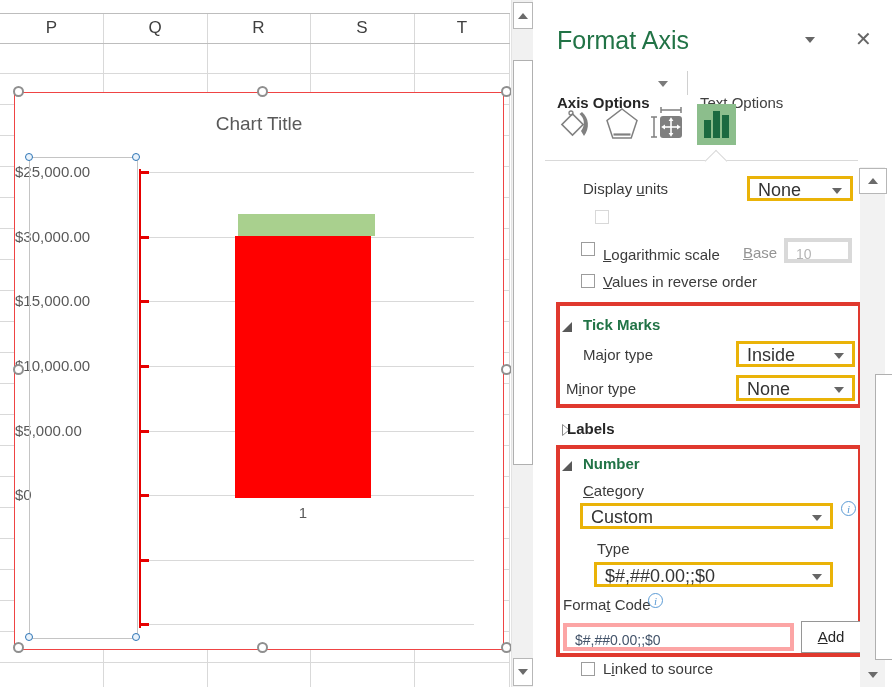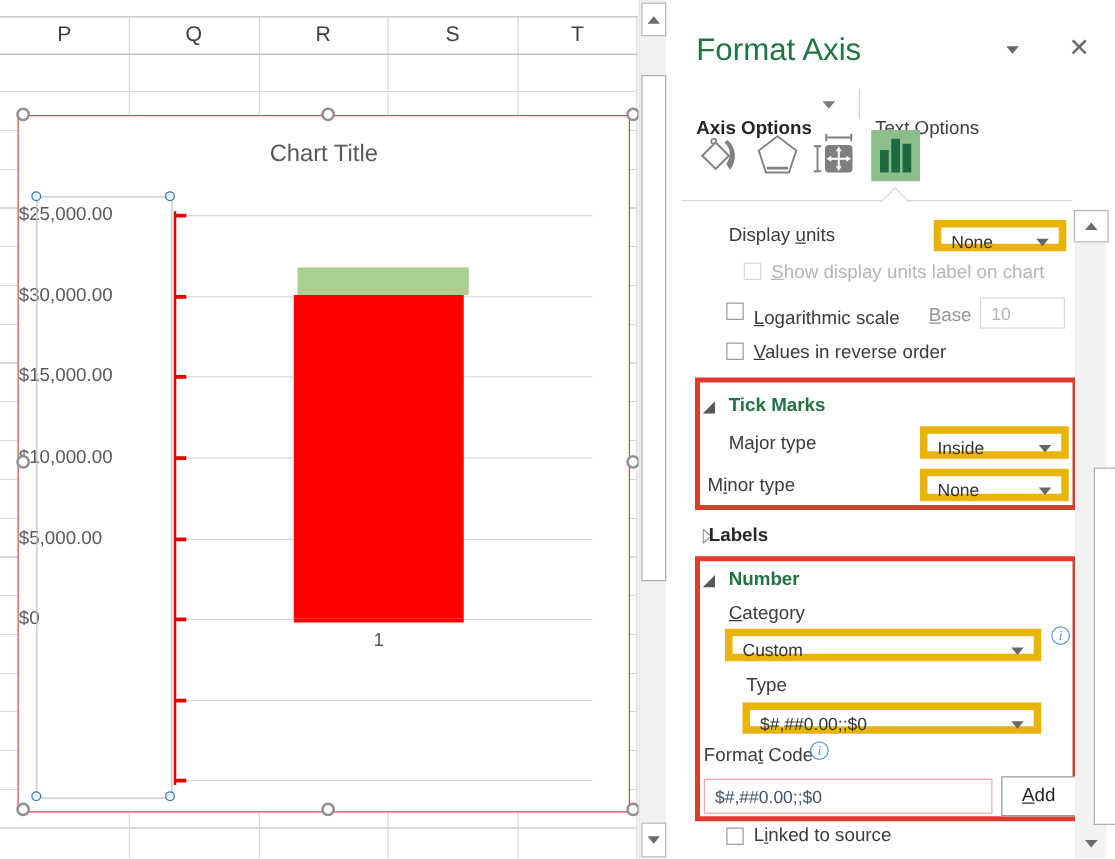--- a/index.html
+++ b/index.html
@@ -32,29 +32,29 @@
   .pane-title{left:557px;top:26px;font-size:25px;color:#217346;}
   .caret{width:0;height:0;border-left:5px solid transparent;border-right:5px solid transparent;border-top:6px solid #666;}
   .xclose{font-size:20px;color:#666;line-height:20px;}
   .tab{font-size:15px;margin-top:20px;}
   .icon-row svg{display:block;}
   .sep{height:1px;background:#d9d9d9;}
   .notch{width:15px;height:15px;background:#fff;border-top:1px solid #d9d9d9;border-left:1px solid #d9d9d9;transform:rotate(45deg);}
   .lbl{font-size:15px;color:#3b3b3b;white-space:nowrap;}
   .lbl.dis{color:#b5b5b5;}
   .u{text-decoration:underline;}
-  .dd{height:25px;border:6px solid #eab308;background:#fff;box-sizing:border-box;font-size:14px;color:#333;
+  .dd{height:25px;border:3px solid #eab308;background:#fff;box-sizing:border-box;font-size:18px;color:#333;
       line-height:23px;padding-left:8px;white-space:nowrap;}
   .dd .ddcaret{position:absolute;right:8px;top:9px;}
   .cb{width:14px;height:14px;border:1px solid #9c9c9c;background:#fff;box-sizing:border-box;}
   .cb.dis{border-color:#d8d8d8;}
   .redbox{border:4px solid #e0392e;box-sizing:border-box;}
   .sect{font-size:15px;font-weight:bold;color:#217346;white-space:nowrap;}
   .sect.dark{color:#262626;}
-  .input{border:1px solid #fca5a5;background:#fff;box-sizing:border-box;font-size:14px;line-height:24px;padding-left:8px;}
+  .input{border:4px solid #fca5a5;background:#fff;box-sizing:border-box;font-size:14px;line-height:24px;padding-left:8px;}
   .info{width:15px;height:15px;border-radius:50%;border:1px solid #5b9bd5;color:#5b9bd5;
         font-family:"Liberation Serif",serif;font-style:italic;font-size:11px;line-height:14px;text-align:center;box-sizing:border-box;}
   .addbtn{border:1px solid #969696;background:#fff;font-size:15px;color:#262626;text-align:center;line-height:30px;box-sizing:border-box;}
 </style>
 </head>
 <body>
 
 <div id="app">
 
   <div class="abs rowlines"></div>
@@ -179,21 +179,20 @@
   <div class="abs sep" style="left:545px;top:160px;width:313px"></div>
   <div class="abs notch" style="left:708px;top:153px"></div>
 
   <div class="abs lbl" style="left:583px;top:180px"><span>Display </span><span class="u">u</span><span>nits</span></div>
   <div class="abs dd" style="left:747px;top:176px;width:106px">
     <span>None</span>
     <span class="ddcaret caret"></span>
   </div>
 
   <div class="abs cb dis" style="left:595px;top:210px"></div>
-  <div class="abs lbl dis" style="left:617px;top:209px"><span></span><span class="u">S</span><span>how display units label on chart</span></div>
 
   <div class="abs cb" style="left:581px;top:242px"></div>
   <div class="abs lbl" style="left:603px;top:246px"><span></span><span class="u">L</span><span>ogarithmic scale</span></div>
   <div class="abs lbl" style="left:743px;top:244px;color:#949494"><span></span><span class="u">B</span><span>ase</span></div>
   <div class="abs input" style="left:784px;top:238px;width:68px;height:25px;border-color:#d9d9d9;color:#b5b5b5">10</div>
 
   <div class="abs cb" style="left:581px;top:274px"></div>
   <div class="abs lbl" style="left:603px;top:273px"><span></span><span class="u">V</span><span>alues in reverse order</span></div>
 
   <div class="abs redbox" style="left:556px;top:302px;width:306px;height:106px"></div>

